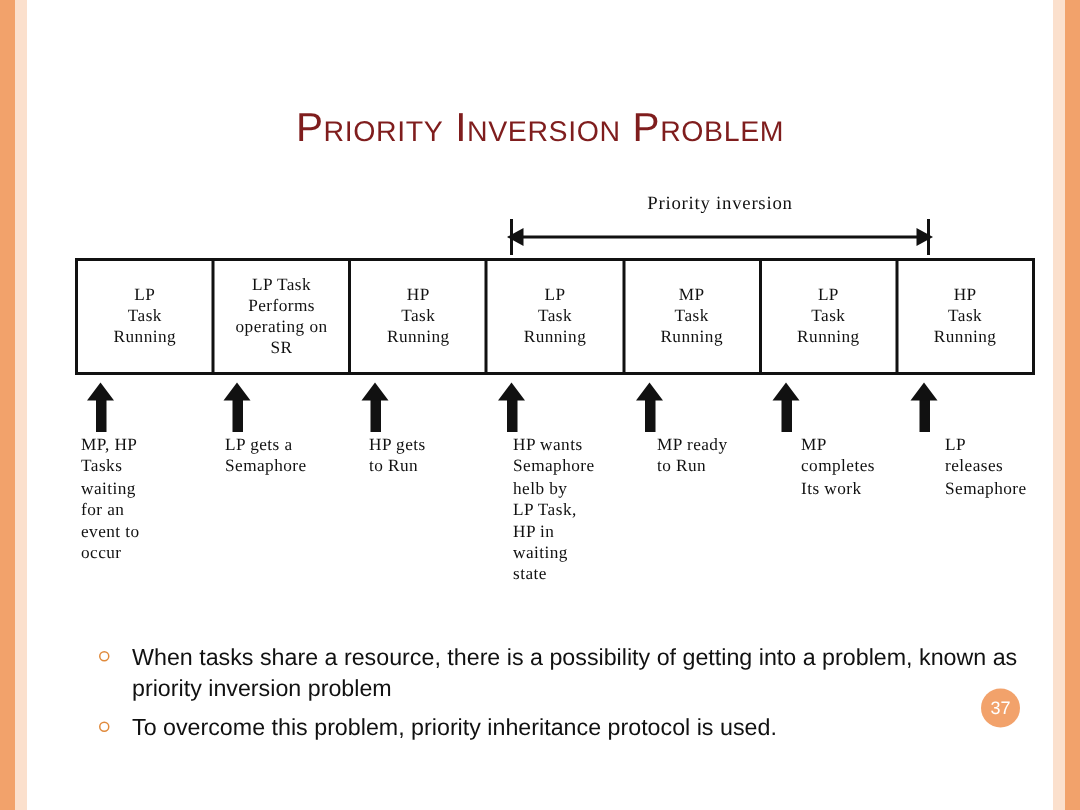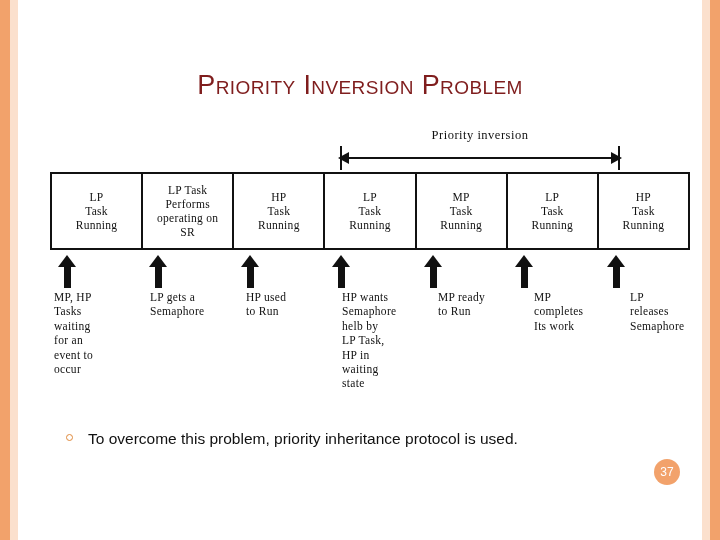--- a/index.html
+++ b/index.html
@@ -322,21 +322,21 @@
 
     <div class="captions">
       <div class="caption-slot">MP, HP
 Tasks
 waiting
 for an
 event to
 occur</div>
       <div class="caption-slot">LP gets a
 Semaphore</div>
-      <div class="caption-slot">HP used
+      <div class="caption-slot">HP gets
 to Run</div>
       <div class="caption-slot">HP wants
 Semaphore
 helb by
 LP Task,
 HP in
 waiting
 state</div>
       <div class="caption-slot">MP ready
 to Run</div>
@@ -346,19 +346,23 @@
       <div class="caption-slot">LP
 releases
 Semaphore</div>
     </div>
 
   </div>
 
   <div class="bullets">
     <div class="bullet">
       <span class="dot"></span>
+      <span>When tasks share a resource, there is a possibility of getting into a problem, known as priority inversion problem</span>
+    </div>
+    <div class="bullet">
+      <span class="dot"></span>
       <span>To overcome this problem, priority inheritance protocol is used.</span>
     </div>
   </div>
 
   <div class="page-badge">37</div>
 
 </div>
 
 </body></html>

